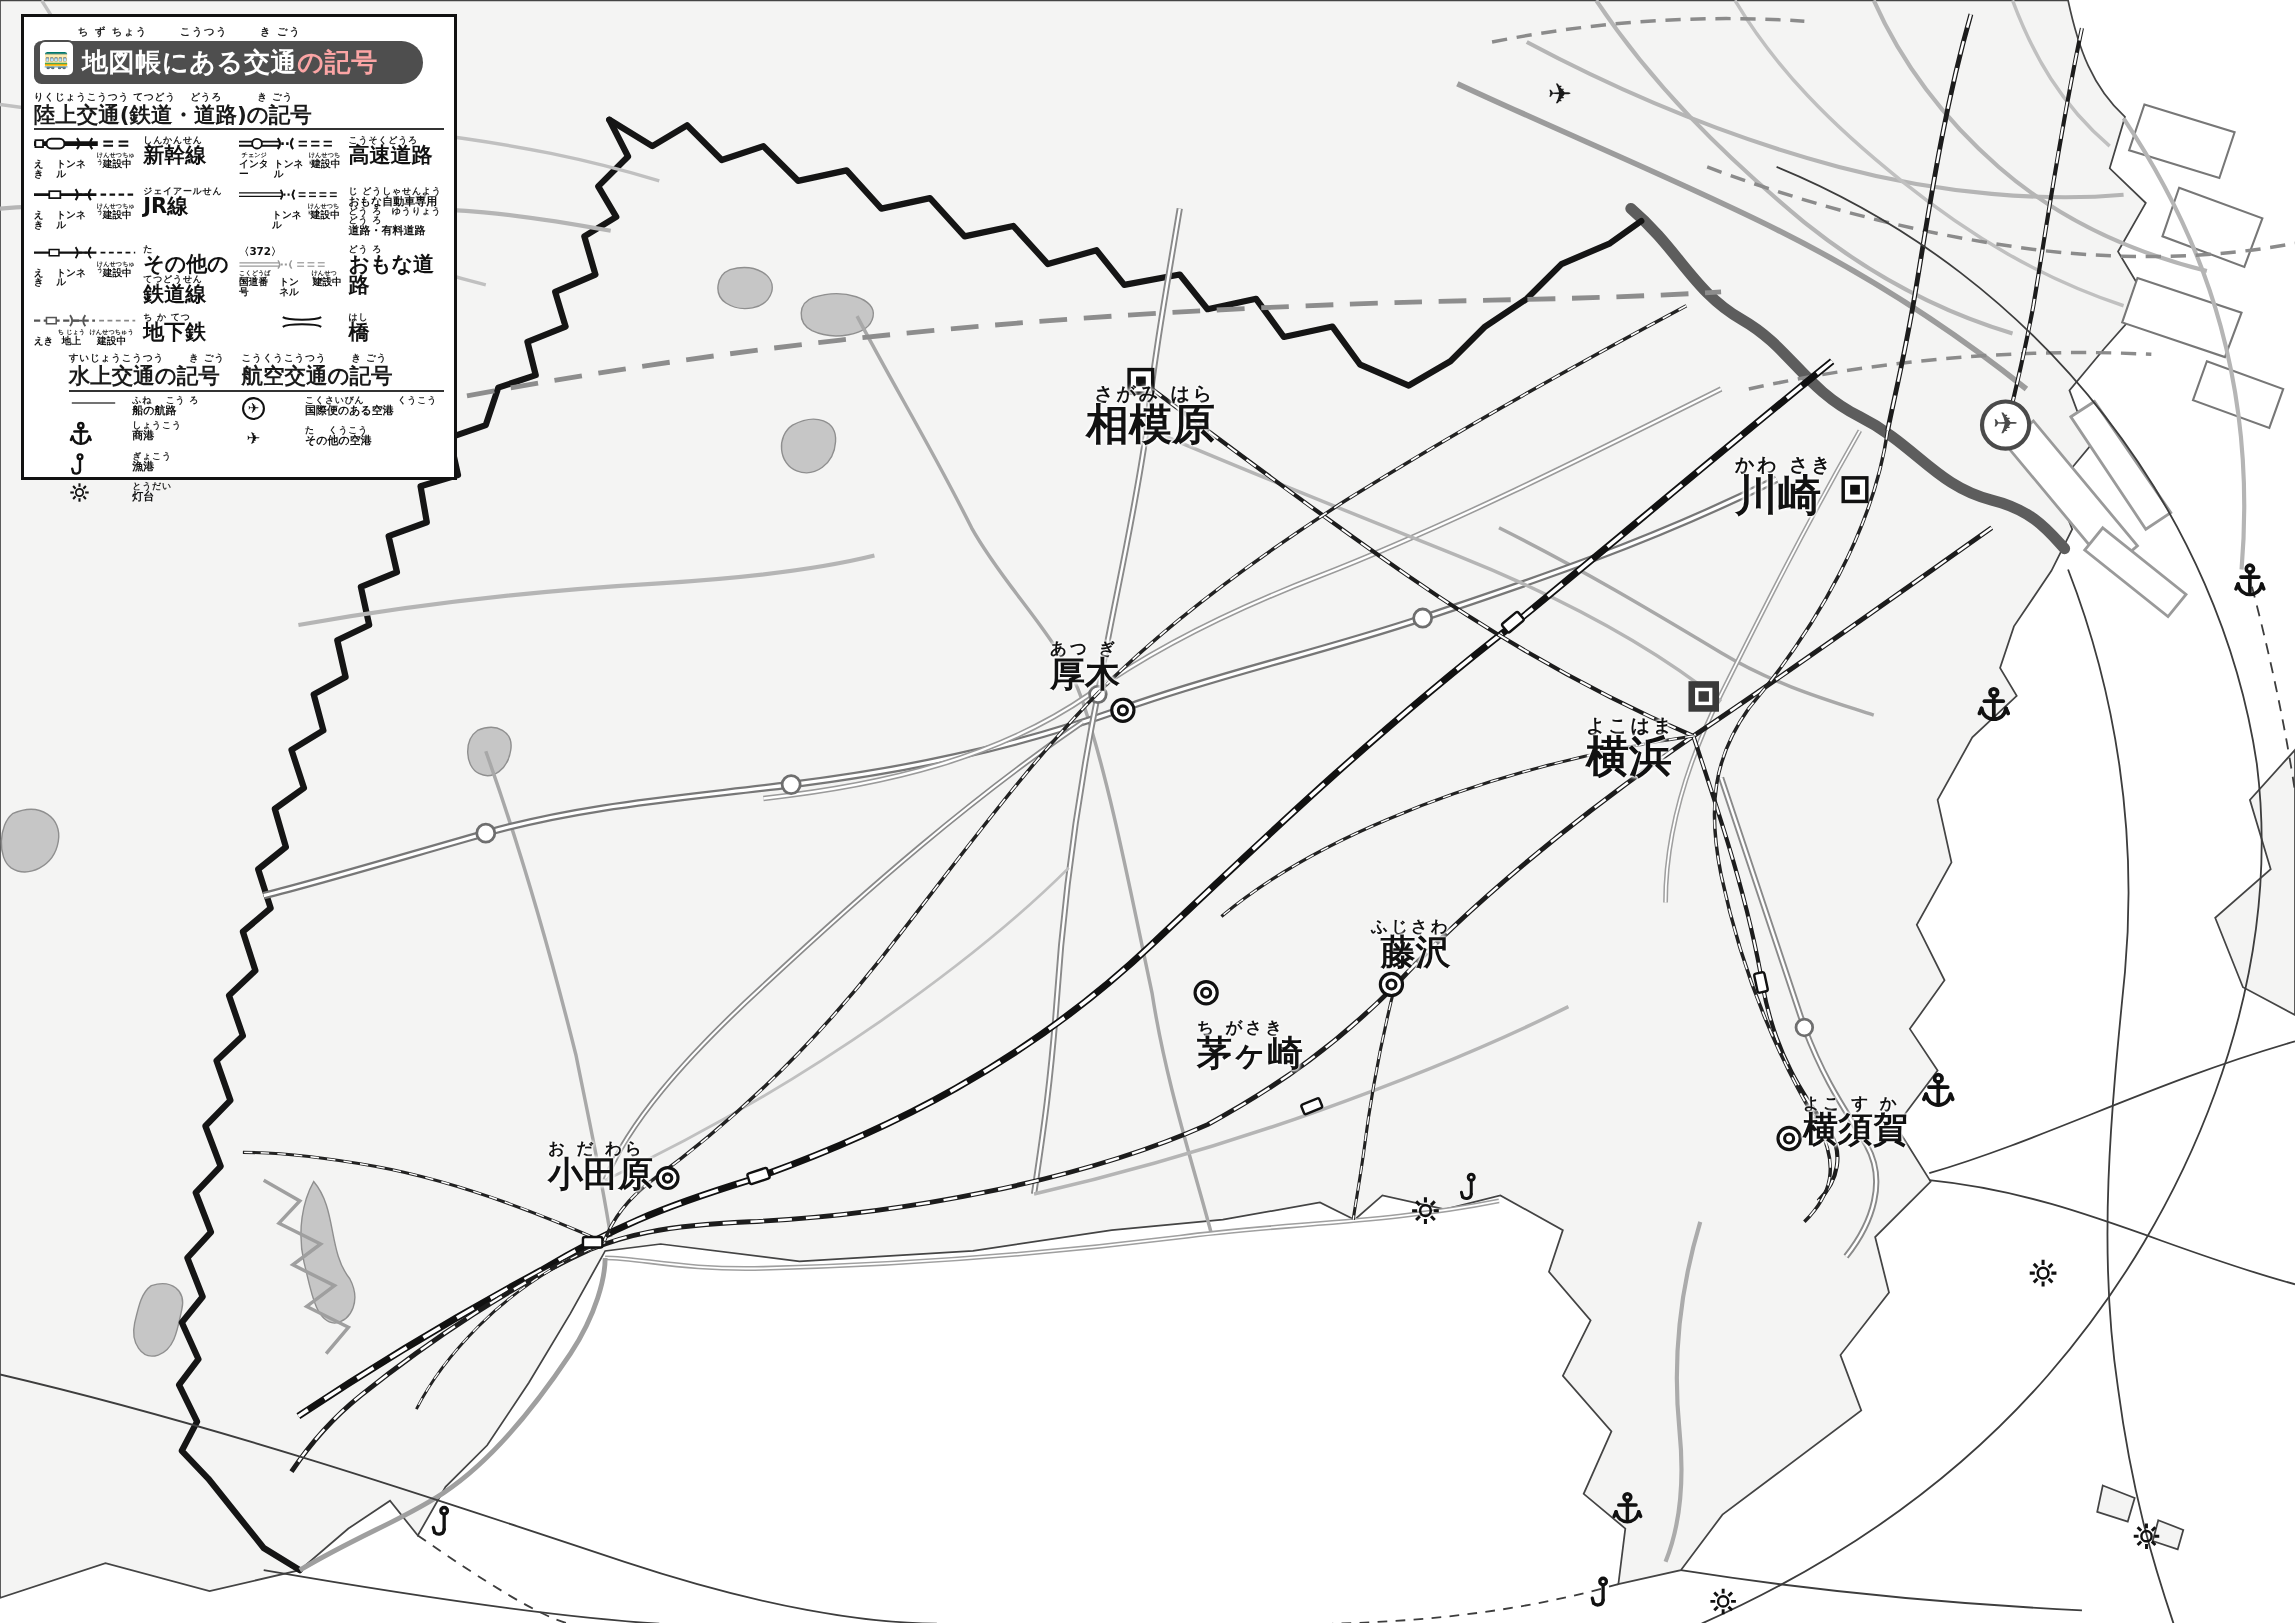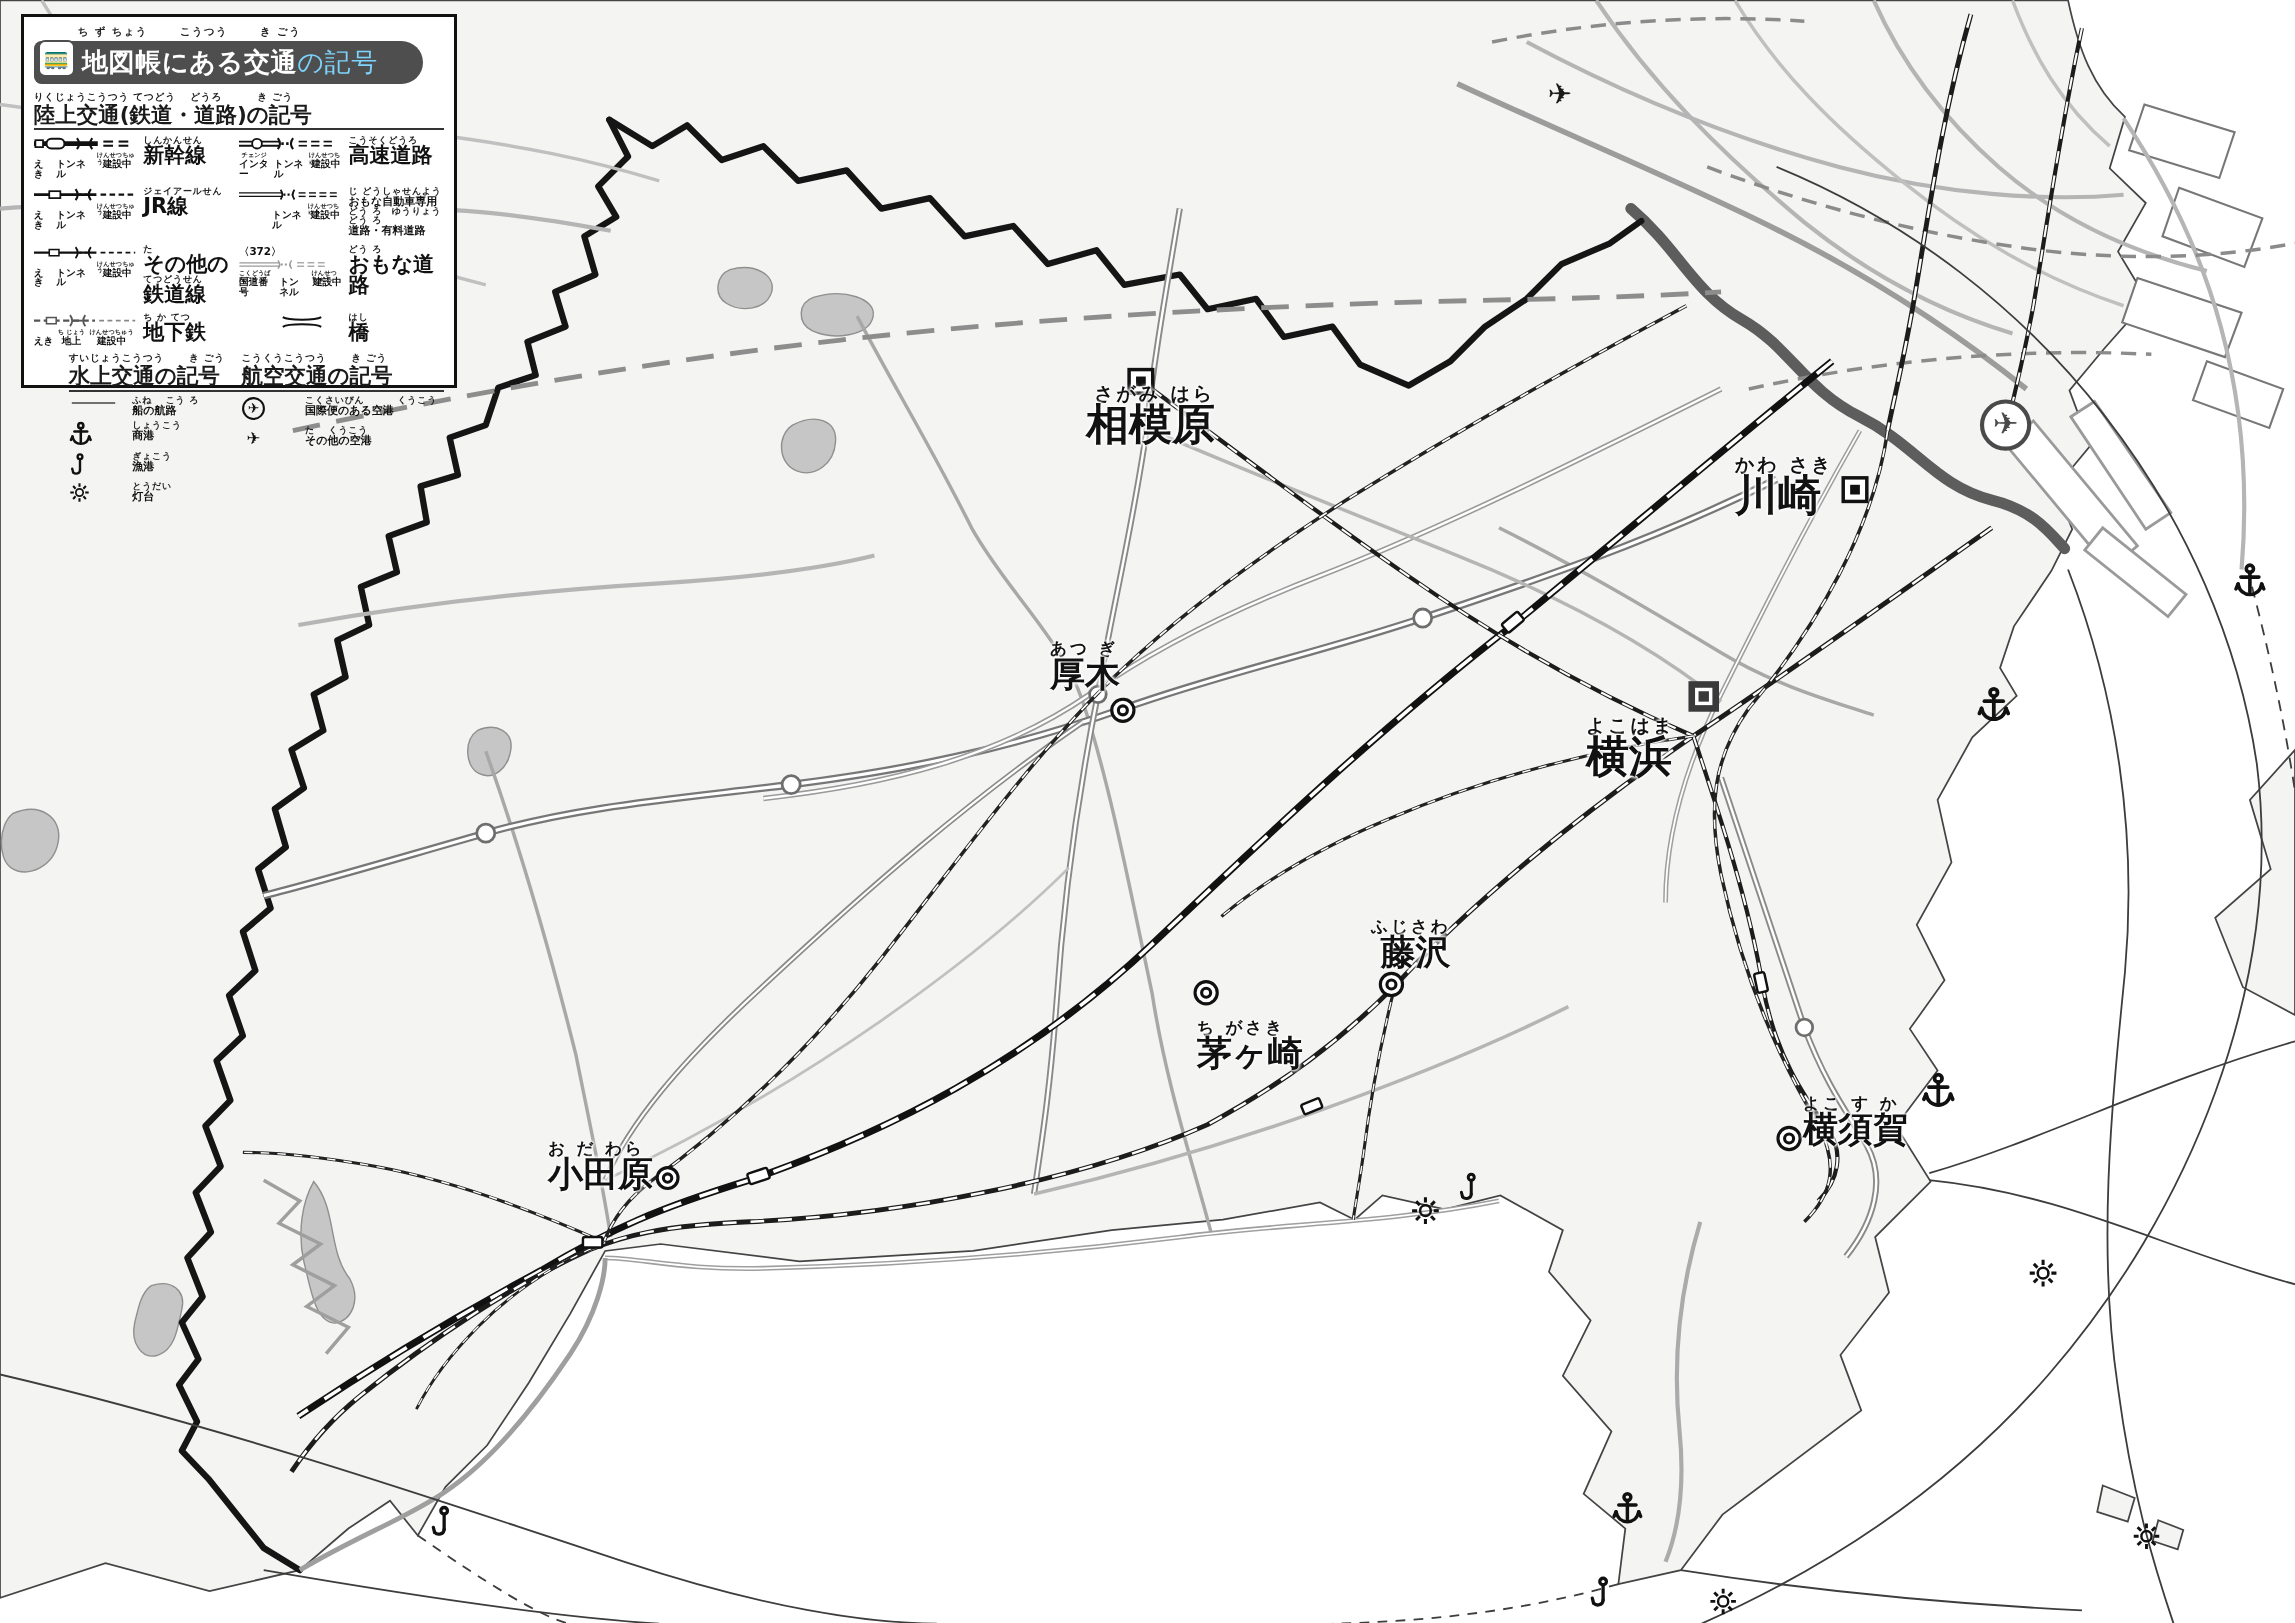--- a/index.html
+++ b/index.html
@@ -5,38 +5,38 @@
   html,body{margin:0;padding:0;}
   body{
     width:2295px;height:1624px;position:relative;overflow:hidden;
     background:#ffffff;
     font-family:"DejaVu Sans","Liberation Sans",sans-serif;
   }
   #mapsvg{position:absolute;left:0;top:0;}
 
   
   .legend{
-    position:absolute;left:21px;top:14px;width:436px;height:374px;
+    position:absolute;left:21px;top:14px;width:436px;height:466px;
     background:#ffffff;border:3.5px solid #111;box-sizing:border-box;
     padding:7px 9.7px 5.6px 9.7px;z-index:30;
   }
   .lg-head{position:relative;margin:1.4px 0 4.2px 0;height:61px;}
   .lg-head-kana{position:absolute;left:44px;top:0;font-size:10.4px;font-weight:bold;color:#222;letter-spacing:1.4px;display:flex;gap:32px;}
   .lg-pill{
     position:absolute;left:0;top:15.3px;height:43px;width:389px;
     background:#4e4e4e;border-radius:9.7px 28px 28px 9.7px;
     display:flex;align-items:center;color:#fff;
   }
   .lg-trainbox{
     width:33px;height:33px;background:#fff;border:2.8px solid #4e4e4e;border-radius:7px;
     margin:0 7px 0 4.2px;display:flex;align-items:center;justify-content:center;
     color:#4e4e4e;font-size:21px;font-weight:bold;position:relative;top:-4.2px;
   }
   .lg-title{font-size:26px;font-weight:900;letter-spacing:0.7px;white-space:nowrap;}
-  .lg-title .tail{font-weight:400;color:#7dd3fc;}
+  .lg-title .tail{font-weight:700;color:#fca5a5;}
   .sec-head{margin:2.8px 0 1.4px 0;border-bottom:2.1px solid #333;padding-bottom:2px;}
   .sec-kana{font-size:9.7px;font-weight:bold;color:#222;letter-spacing:0.7px;}
   .sec-title{font-size:21.5px;font-weight:700;color:#1a1a1a;line-height:1.05;}
   .lg-grid{display:flex;flex-wrap:wrap;}
   .lg-col{width:50%;box-sizing:border-box;}
   .li{display:flex;align-items:flex-start;margin:4.9px 0 3.5px 0;}
   .sym{width:104px;flex:0 0 104px;display:flex;flex-direction:column;align-items:flex-start;}
   .sym svg{display:block;}
   .subs{display:flex;gap:4.2px;margin-top:0.7px;}
   .sub{display:flex;flex-direction:column;align-items:center;line-height:1;}

